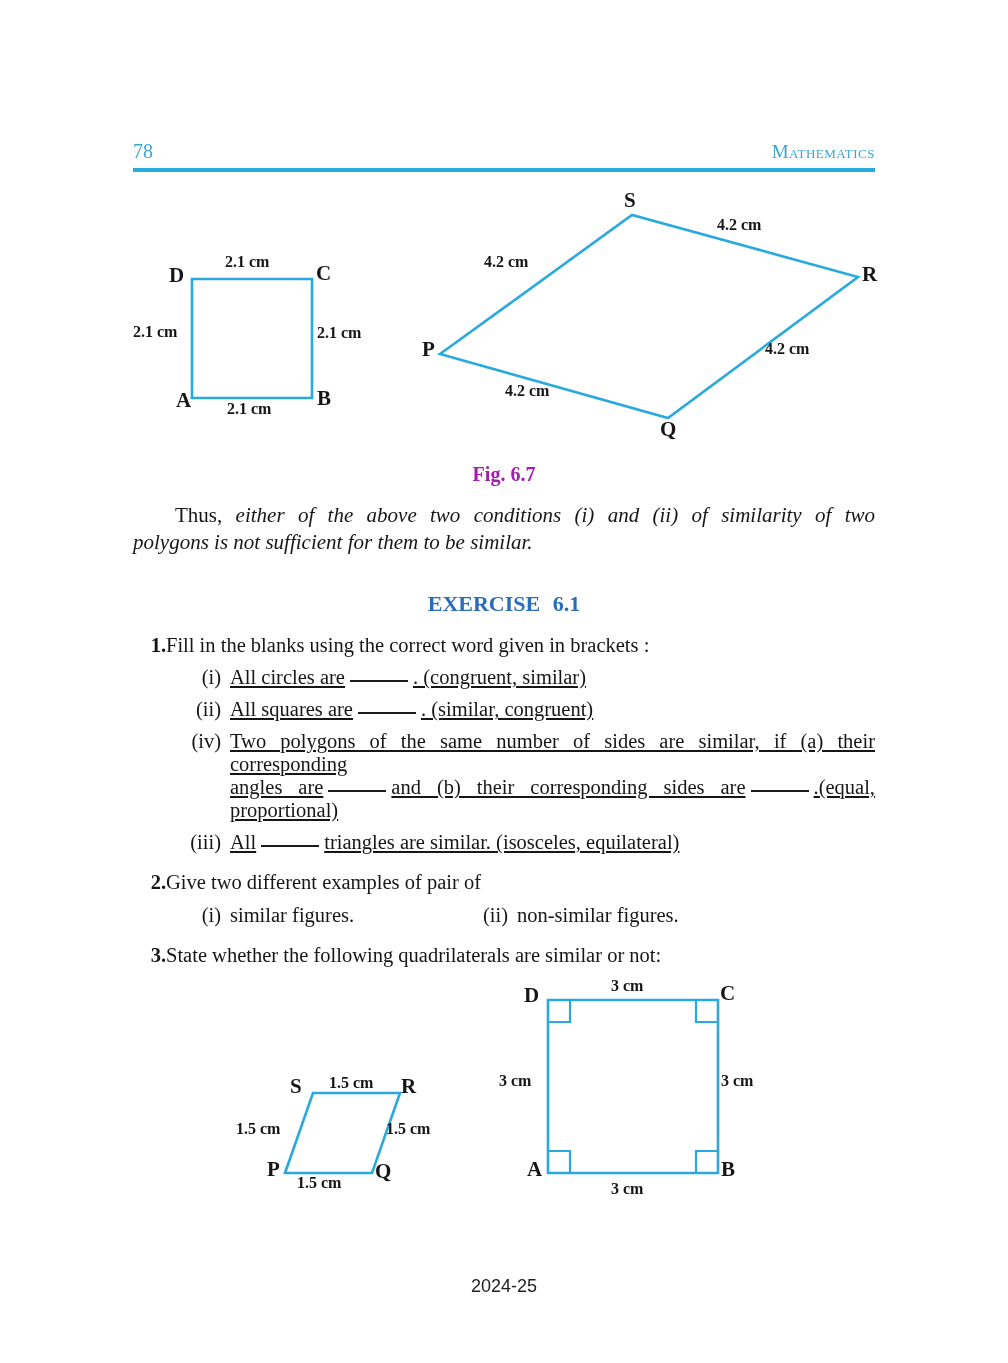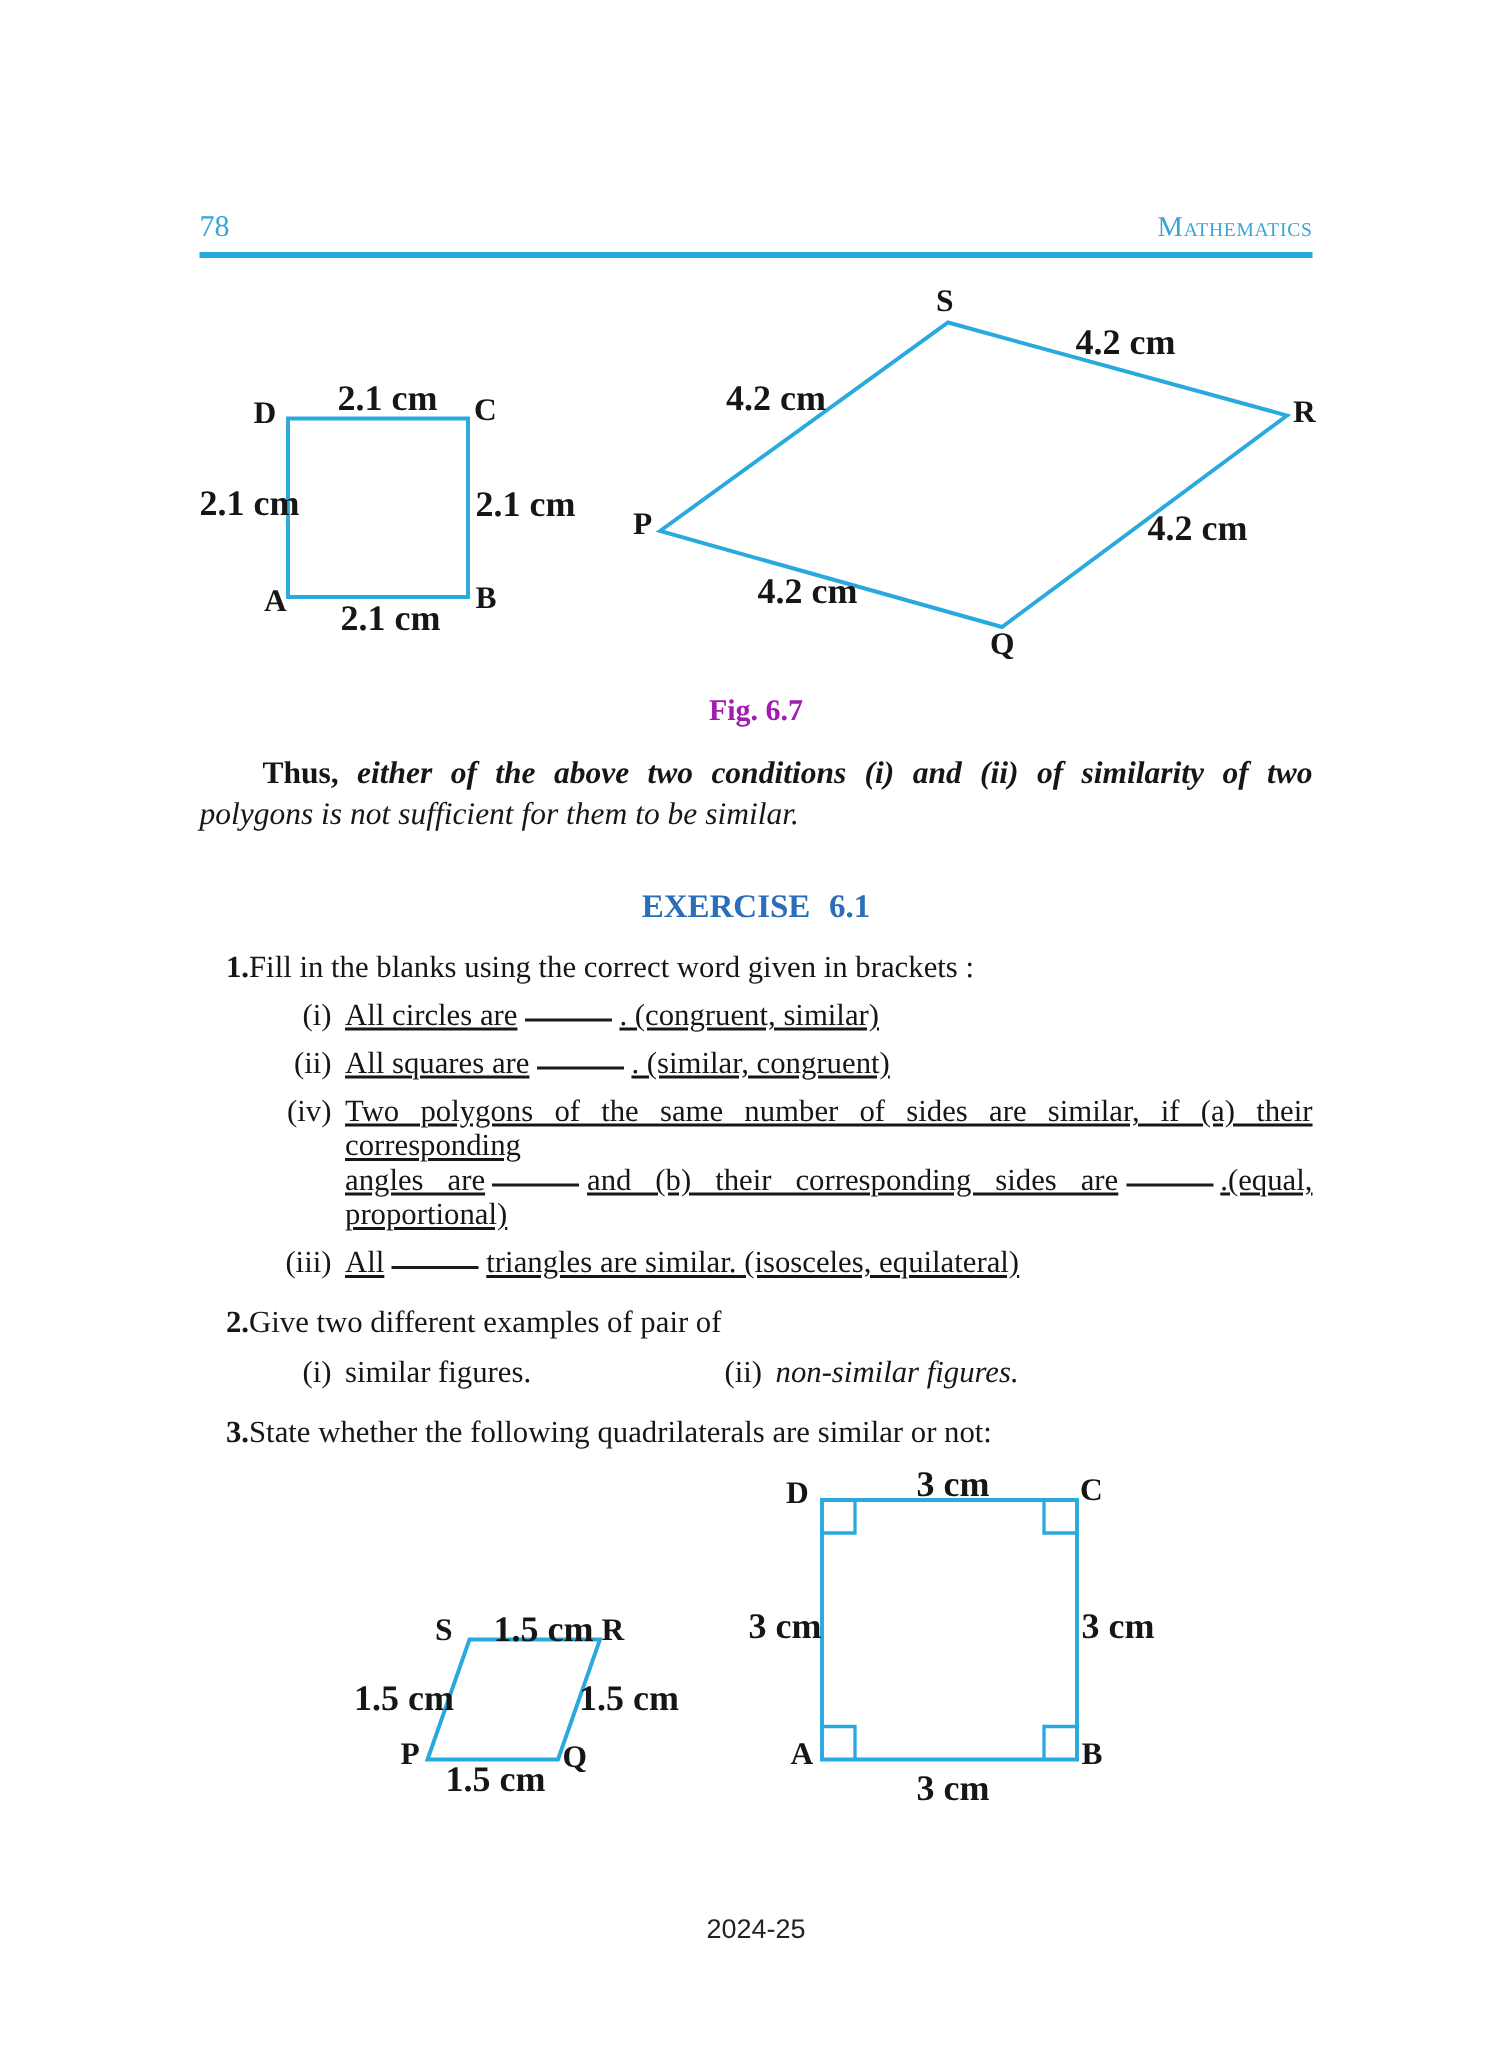--- a/index.html
+++ b/index.html
@@ -16,48 +16,48 @@
          padding-top:140px; padding-bottom:5px; border-bottom:4px solid #29a9dd; }
   .hdr .pgnum { font-size:20px; color:#3aa5d4; }
   .hdr .booktitle { font-size:19px; color:#3aa5d4; font-variant:small-caps; letter-spacing:.5px;margin-left:11px; }
 
   
   .figarea { position:relative; }
   .fig67 { height:287px; }
   .fig68 { height:232px; }
   .figarea svg { position:absolute; left:0; top:0; }
   .vlabel { position:absolute; font-weight:bold; font-size:21px; white-space:nowrap; line-height:1; }
-  .mlabel { position:absolute; font-weight:bold; font-size:24px; white-space:nowrap; line-height:1; }
+  .mlabel { position:absolute; font-weight:bold; font-size:16px; white-space:nowrap; line-height:1; }
 
   .figcap { text-align:center; font-weight:bold; font-size:20px; color:#a21caf; }
   .cap67 { margin-top:4px; }
   .cap68 { margin-top:8px; }
 
   
   .para { margin-top:16px; font-size:21px; line-height:27px; }
-  .jline { text-align:justify; text-align-last:justify;font-weight:bold; }
+  .jline { text-align:justify; text-align-last:justify; }
   .ital { font-style:italic; }
   .indent { display:inline-block; width:42px; }
 
   
   .exhead { margin-top:35px; text-align:center; font-weight:bold; font-size:22px;
             color:#2a6db8; word-spacing:7px; }
   .qrow { display:flex; margin-top:16px; font-size:20.5px; line-height:24px; }
   .qnum { width:33px; text-align:right; font-weight:bold; flex:none; }
   .qtext { flex:1; }
   .subrow { display:flex; margin-top:9px; font-size:20.5px; line-height:23px; }
   .rnum { width:88px; text-align:right; flex:none; }
   .rtext { margin-left:9px; flex:1;text-decoration:underline; }
   .iv-l2 { text-align:justify; text-align-last:justify; }
   .blank { display:inline-block; width:58px; border-bottom:2.4px solid #1b1b1b;
            height:3px; margin:0 5px; transform:translateY(-2px); }
   .q2sub { display:flex; margin-top:10px; font-size:20.5px; line-height:23px; }
   .q2t1 { margin-left:9px; width:193px; flex:none; }
   .q2n2 { width:85px; text-align:right; flex:none; }
-  .q2t2 { margin-left:9px;font-style:italic; }
+  .q2t2 { margin-left:9px; }
 
   
   .footer { position:absolute; left:0; top:1276px; width:100%; text-align:center;
             font-family:"Liberation Sans","DejaVu Sans",sans-serif; font-size:18px; color:#222; }
 </style>
 </head>
 <body>
 
 <div class="page">
   <div class="content">

